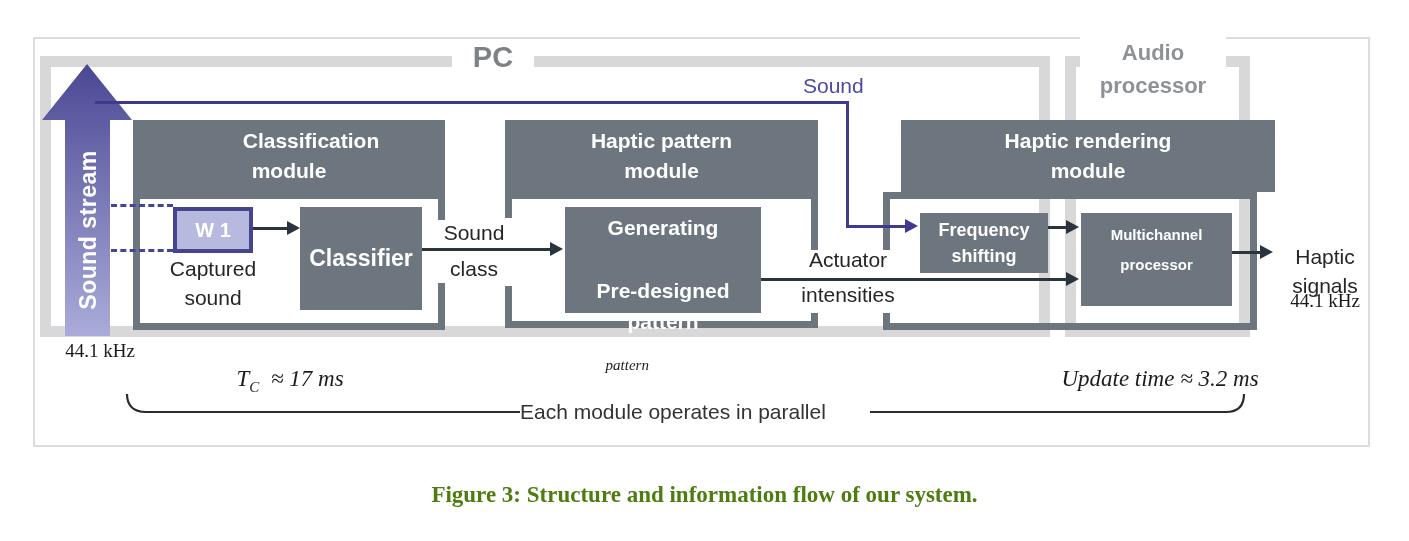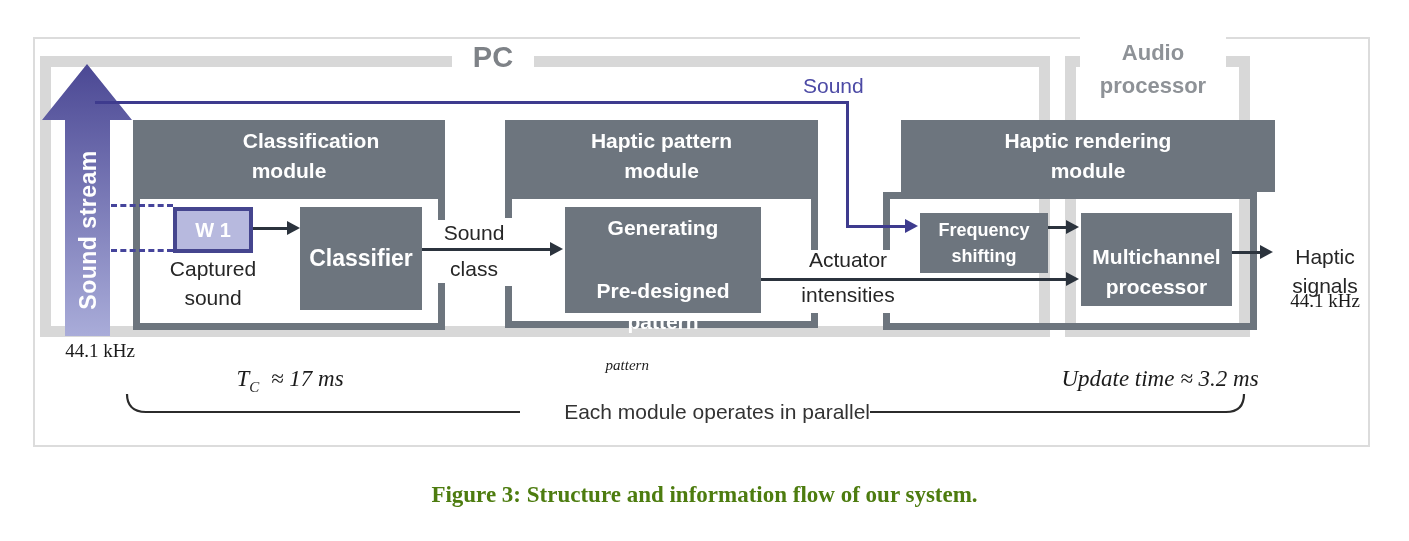--- a/index.html
+++ b/index.html
@@ -27,21 +27,21 @@
           border-left:13px solid #3e3b8e;z-index:7;}
   .dash{border-top:3px dashed #45449b;z-index:7;}
   .stream-arrow{background:linear-gradient(to bottom,#4b4894,#a9acd9);
     clip-path:polygon(45px 0,90px 56px,68px 56px,68px 272px,23px 272px,23px 56px,0 56px);z-index:6;}
   .stream-label{color:#ffffff;font-weight:bold;font-size:23px;letter-spacing:.5px;white-space:nowrap;
     transform:translate(-50%,-50%) rotate(-90deg);z-index:7;}
   .serif{font-family:"Liberation Serif",serif;}
   .math{font-family:"Liberation Serif",serif;font-style:italic;color:#1c1c1c;font-size:23px;text-align:center;z-index:2;}
   .math sub,.math .sb{font-size:15px;}
   .stack{display:inline-block;vertical-align:-6px;font-size:15px;line-height:15px;text-align:left;margin-left:1px;}
-  .note{background:#ffffff;text-align:right;font-size:21px;color:#333333;z-index:3;line-height:26px;}
+  .note{background:#ffffff;text-align:left;font-size:21px;color:#333333;z-index:3;line-height:26px;}
   .caption{font-family:"Liberation Serif",serif;font-weight:bold;font-size:23px;color:#4d7c0f;
            text-align:center;z-index:2;}
   svg{display:block;}
 </style>
 </head>
 <body>
 
 <div class="canvas">
 
   <div class="abs outer-box" style="left:33px;top:37px;width:1337px;height:410px;"></div>
@@ -126,21 +126,21 @@
   </div>
 
   <div class="abs dark-box" style="left:920px;top:213px;width:128px;height:60px;font-size:18px;line-height:26px;padding-top:4px;">
     <span style="display:block;">Frequency</span>
     <span style="display:block;">shifting</span>
   </div>
 
   <div class="abs shaft" style="left:1048px;top:226px;width:20px;height:3px;"></div>
   <div class="abs head-right" style="left:1066px;top:220px;"></div>
 
-  <div class="abs dark-box" style="left:1081px;top:213px;width:151px;height:93px;font-size:21px;line-height:30px;padding-top:29px;">
+  <div class="abs dark-box" style="left:1081px;top:213px;width:151px;height:93px;font-size:15px;line-height:30px;padding-top:7px;">
     <span style="display:block;">Multichannel</span>
     <span style="display:block;">processor</span>
   </div>
 
   <div class="abs shaft" style="left:1232px;top:251px;width:30px;height:3px;"></div>
   <div class="abs head-right" style="left:1260px;top:245px;"></div>
   <div class="abs lbl" style="left:1281px;top:213px;width:88px;">
     <span style="display:block;margin-top:29px;">Haptic</span>
     <span style="display:block;">signals</span>
   </div>

